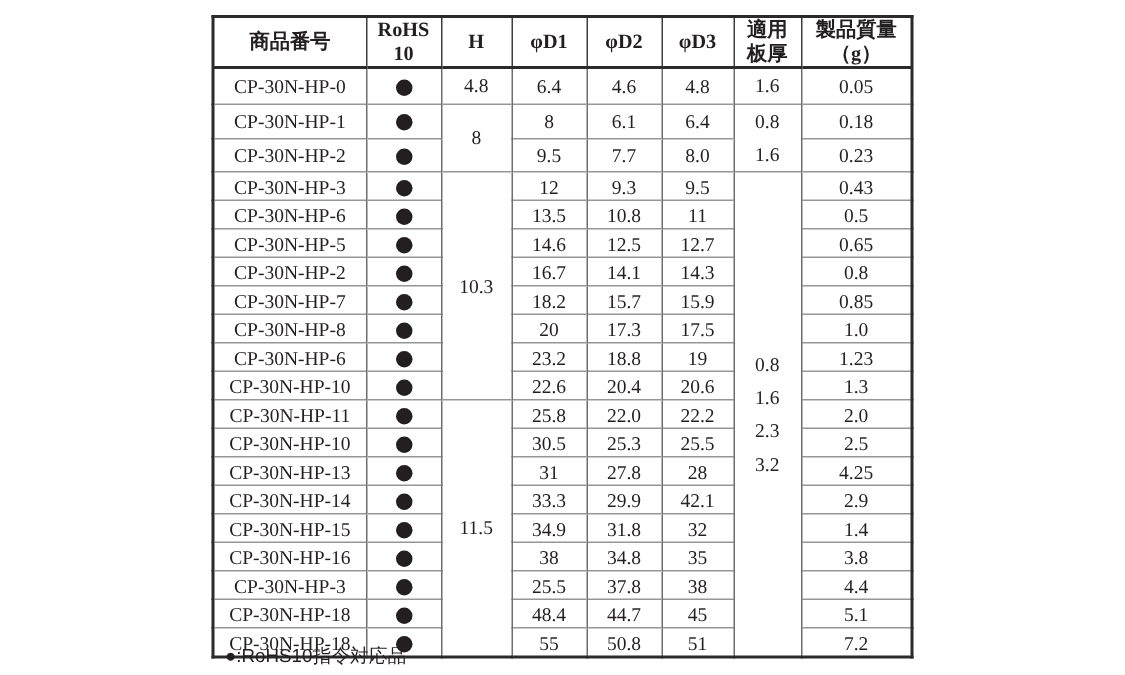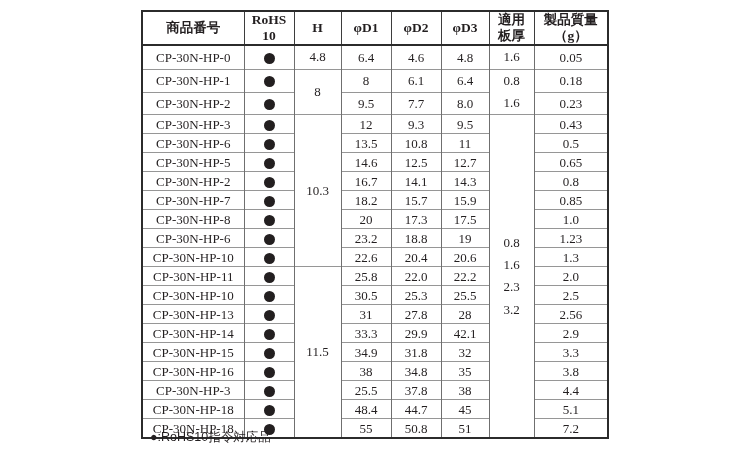--- a/index.html
+++ b/index.html
@@ -187,37 +187,37 @@
         <td>25.3</td>
         <td>25.5</td>
         <td>2.5</td>
       </tr>
       <tr>
         <td>CP-30N-HP-13</td>
         <td><span class="rohs-dot"></span></td>
         <td>31</td>
         <td>27.8</td>
         <td>28</td>
-        <td>2.56</td>
+        <td>4.25</td>
       </tr>
       <tr>
         <td>CP-30N-HP-14</td>
         <td><span class="rohs-dot"></span></td>
         <td>33.3</td>
         <td>29.9</td>
         <td>42.1</td>
         <td>2.9</td>
       </tr>
       <tr>
         <td>CP-30N-HP-15</td>
         <td><span class="rohs-dot"></span></td>
         <td>34.9</td>
         <td>31.8</td>
         <td>32</td>
-        <td>3.3</td>
+        <td>1.4</td>
       </tr>
       <tr>
         <td>CP-30N-HP-16</td>
         <td><span class="rohs-dot"></span></td>
         <td>38</td>
         <td>34.8</td>
         <td>35</td>
         <td>3.8</td>
       </tr>
       <tr>

